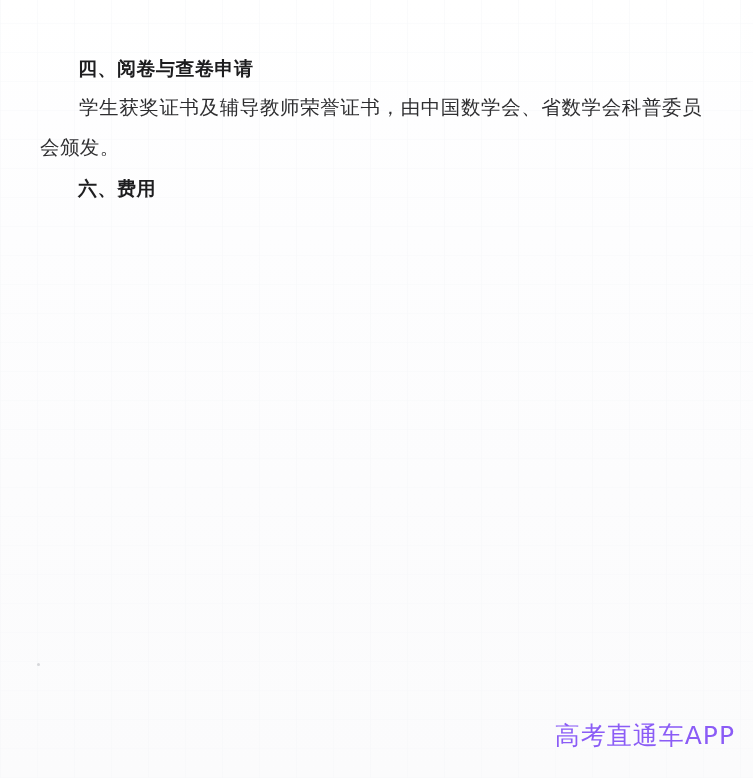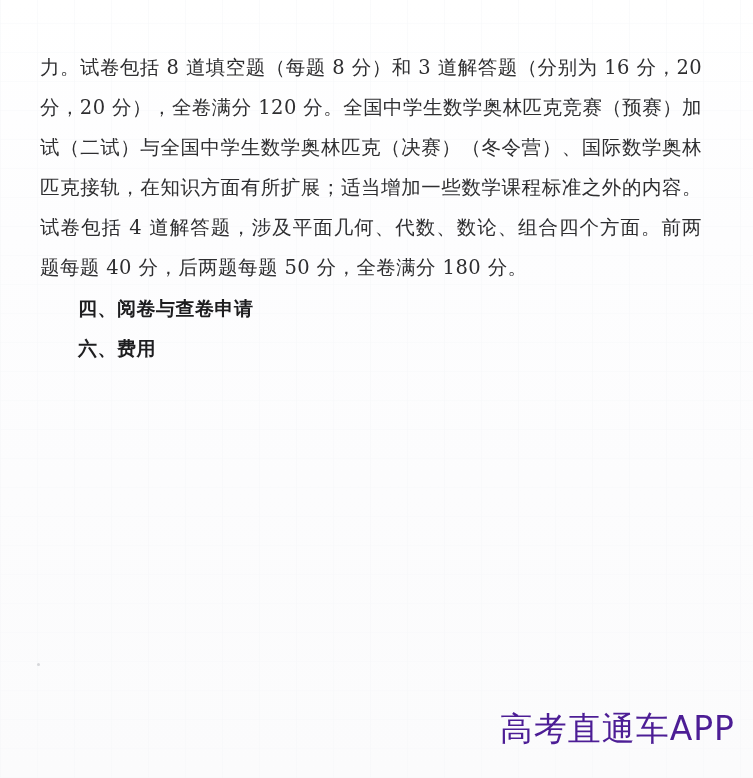--- a/index.html
+++ b/index.html
@@ -81,22 +81,22 @@
     text-indent: 2em;
     letter-spacing: 0.5px;
   }
 
   
   .watermark {
     position: absolute;
     right: 18px;
     bottom: 26px;
     font-family: "DejaVu Sans", "Liberation Sans", sans-serif;
-    font-size: 33px;
-    color: #4c1d95;
+    font-size: 25px;
+    color: #8b5cf6;
     letter-spacing: 1px;
     white-space: nowrap;
     user-select: none;
     font-weight: 400;
   }
 
   
   .speck {
     position: absolute;
     left: 37px;
@@ -108,28 +108,28 @@
   }
 </style>
 </head>
 <body>
 
 <div class="paper"></div>
 
 <div class="page">
   <div class="doc-body">
 
-    <p class="para no-indent">力。试卷包括 8 道填空题（每题 8 分）和 3 道解答题（分别为 16 分，20 分，20 分），全卷满分 120 分。全国中学生数学奥林匹克竞赛（预赛）加试（二试）与全国中学生数学奥林匹克（决赛）（冬令营）、国际数学奥林匹克接轨，在知识方面有所扩展；适当增加一些数学课程标准之外的内容。试卷包括 4 道解答题，涉及平面几何、代数、数论、组合四个方面。前两题每题 40 分，后两题每题 50 分，全卷满分 180 分。</p>
 
     <h2 class="heading">四、阅卷与查卷申请</h2>
 
 
 
 
 
+    <p class="para">学生获奖证书及辅导教师荣誉证书，由中国数学会、省数学会科普委员会颁发。</p>
 
     <h2 class="heading">六、费用</h2>
 
   </div>
 
   <div class="speck"></div>
 
   <div class="watermark">高考直通车APP</div>
 </div>
 

